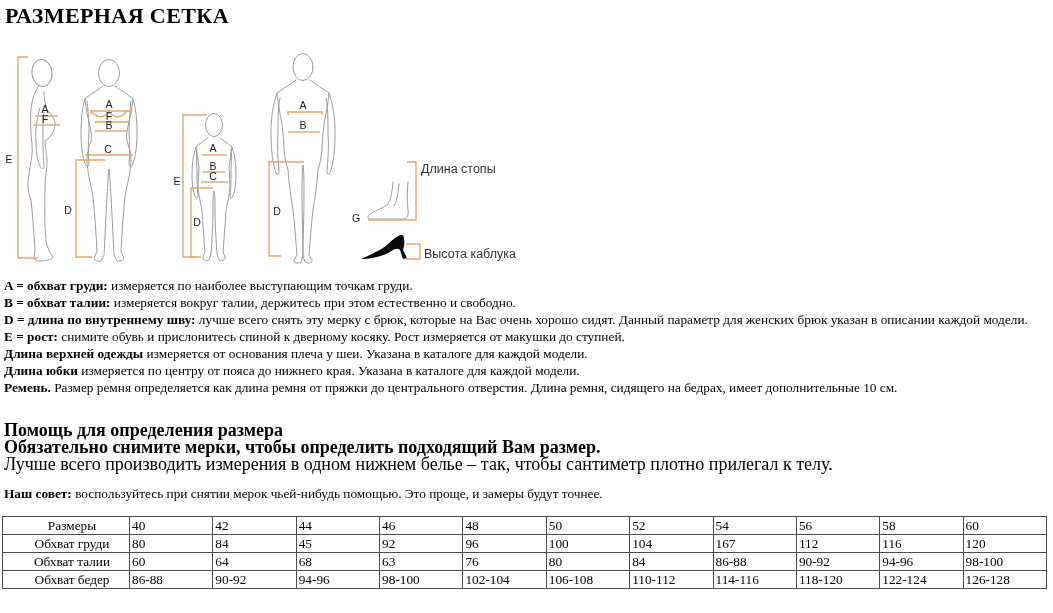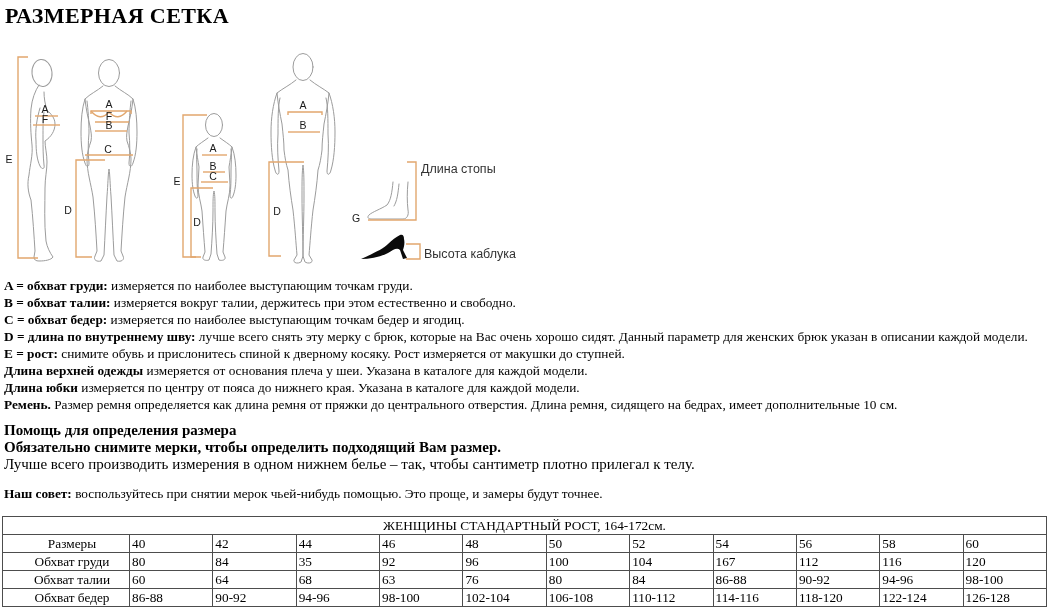--- a/index.html
+++ b/index.html
@@ -15,21 +15,21 @@
     position:absolute;top:3px;left:5px;
     font-size:22px;font-weight:bold;letter-spacing:.4px;white-space:nowrap;
   }
   .figures{position:absolute;top:48px;left:0;}
   .fig-outline{fill:none;stroke:var(--outline);stroke-width:1;stroke-linejoin:round;stroke-linecap:round;}
   .m-line{fill:none;stroke:var(--accent);stroke-width:1.4;stroke-linejoin:miter;}
   .fl{font-family:"Liberation Sans", sans-serif;font-size:10.5px;fill:#1a1a1a;}
   .cap{font-family:"Liberation Sans", sans-serif;font-size:12.5px;fill:#333;}
   .shoe{fill:#0a0a0a;stroke:none;}
   .defs-block{position:absolute;top:277px;left:4px;right:6px;font-size:13.3px;line-height:17px;}
-  .help-block{position:absolute;top:422px;left:4px;right:6px;font-size:15px;line-height:17px;}
+  .help-block{position:absolute;top:422px;left:4px;right:6px;font-size:18px;line-height:17px;}
   .advice-line{position:absolute;top:485px;left:4px;right:6px;font-size:13.3px;line-height:17px;}
   .size-table{
     position:absolute;top:516px;left:2px;width:1045px;
     border-collapse:collapse;font-size:13.3px;table-layout:fixed;
   }
   .size-table td{
     border:1px solid #4d4d4d;height:17px;line-height:16px;padding:0 2px;
     text-align:left;overflow:hidden;white-space:nowrap;
   }
   .size-table td.row-label{text-align:center;padding-left:14px;margin-left:12px;}
@@ -115,21 +115,20 @@
     <g>
       <path class="shoe" d="M 361,211 C 374,205 383,201 388,196 C 392,192 396,189 400,187 C 403,186 404,188 404,191 C 405,195 404,199 403,202 L 407,210 L 403,211 L 400,202 C 397,199 393,202 388,205 C 380,209 370,211 361,211 Z"></path>
       <path class="m-line" d="M 406,196 L 420,196 L 420,211 L 406,211"></path>
       <text class="cap" x="424" y="210">Высота каблука</text>
     </g>
   </svg>
 
   <div class="defs-block">
     <div><b>A = обхват груди:</b><span> измеряется по наиболее выступающим точкам груди.</span></div>
     <div><b>B = обхват талии:</b><span> измеряется вокруг талии, держитесь при этом естественно и свободно.</span></div>
-    <div><b>C = обхват бедер:</b><span> измеряется по наиболее выступающим точкам бедер и ягодиц.</span></div>
     <div><b>D = длина по внутреннему шву:</b><span> лучше всего снять эту мерку с брюк, которые на Вас очень хорошо сидят. Данный параметр для женских брюк указан в описании каждой модели.</span></div>
     <div><b>E = рост:</b><span> снимите обувь и прислонитесь спиной к дверному косяку. Рост измеряется от макушки до ступней.</span></div>
     <div><b>Длина верхней одежды</b><span> измеряется от основания плеча у шеи. Указана в каталоге для каждой модели.</span></div>
     <div><b>Длина юбки</b><span> измеряется по центру от пояса до нижнего края. Указана в каталоге для каждой модели.</span></div>
     <div><b>Ремень.</b><span> Размер ремня определяется как длина ремня от пряжки до центрального отверстия. Длина ремня, сидящего на бедрах, имеет дополнительные 10 см.</span></div>
   </div>
 
   <div class="help-block">
     <div><b>Помощь для определения размера</b></div>
     <div><b>Обязательно снимите мерки, чтобы определить подходящий Вам размер.</b></div>
@@ -137,42 +136,39 @@
   </div>
 
   <div class="advice-line"><b>Наш совет:</b><span> воспользуйтесь при снятии мерок чьей-нибудь помощью. Это проще, и замеры будут точнее.</span></div>
 
   <table class="size-table">
     <colgroup>
       <col style="width:127px">
       <col span="11">
     </colgroup>
     <tbody>
-      <tr>
-        <td class="t-caption" colspan="12">ЖЕНЩИНЫ СТАНДАРТНЫЙ РОСТ, 164-172см.</td>
-      </tr>
       <tr>
         <td class="row-label">Размеры</td>
       <td>40</td>
           <td>42</td>
           <td>44</td>
           <td>46</td>
           <td>48</td>
           <td>50</td>
           <td>52</td>
           <td>54</td>
           <td>56</td>
           <td>58</td>
           <td>60</td>
         </tr>
       <tr>
         <td class="row-label">Обхват груди</td>
       <td>80</td>
           <td>84</td>
-          <td>35</td>
+          <td>45</td>
           <td>92</td>
           <td>96</td>
           <td>100</td>
           <td>104</td>
           <td>167</td>
           <td>112</td>
           <td>116</td>
           <td>120</td>
         </tr>
       <tr>

